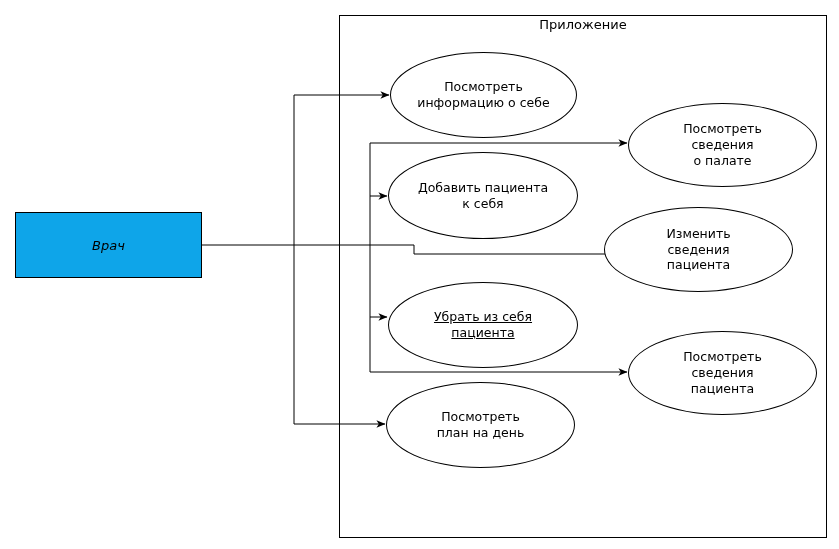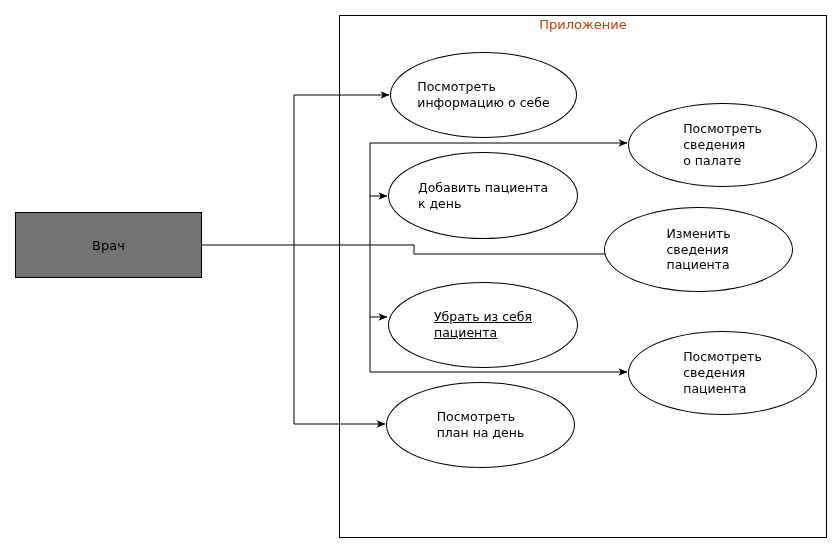--- a/index.html
+++ b/index.html
@@ -25,39 +25,40 @@
     width: 488px; height: 523px;
     border: 1px solid #000000;
     background: transparent;
   }
   .boundary-title {
     position: absolute;
     left: 339px; top: 17px;
     width: 488px;
     text-align: center;
     font-size: 13px;
-    color: #c2410c;
+    color: #000000;
   }
   .actor-box {
     position: absolute;
     left: 15px; top: 212px;
     width: 187px; height: 66px;
     border: 1px solid #000000;
-    background: #737373;
+    background: #0ea5e9;
     display: flex; align-items: center; justify-content: center;
     font-size: 13px;
     color: #000000;
+    font-style: italic;
   }
   .usecase {
     position: absolute;
     border: 1px solid #000000;
     border-radius: 50%;
     background: #ffffff;
     display: flex; align-items: center; justify-content: center;
-    text-align: left;
+    text-align: center;
     font-size: 12.5px;
     line-height: 1.26;
     white-space: pre-line;
     color: #000000;
   }
   .uc1 { left: 390px; top: 52px;  width: 187px; height: 86px; }
   .uc2 { left: 628px; top: 103px; width: 189px; height: 84px; }
   .uc3 { left: 388px; top: 152px; width: 190px; height: 87px; }
   .uc4 { left: 604px; top: 207px; width: 189px; height: 85px; }
   .uc5 { left: 388px; top: 282px; width: 190px; height: 86px; text-decoration: underline; }
@@ -102,21 +103,21 @@
     <span>Посмотреть
 информацию о себе</span>
   </div>
   <div class="usecase uc2">
     <span>Посмотреть
 сведения
 о палате</span>
   </div>
   <div class="usecase uc3">
     <span>Добавить пациента
-к день</span>
+к себя</span>
   </div>
   <div class="usecase uc4">
     <span>Изменить
 сведения
 пациента</span>
   </div>
   <div class="usecase uc5">
     <span>Убрать из себя
 пациента</span>
   </div>

